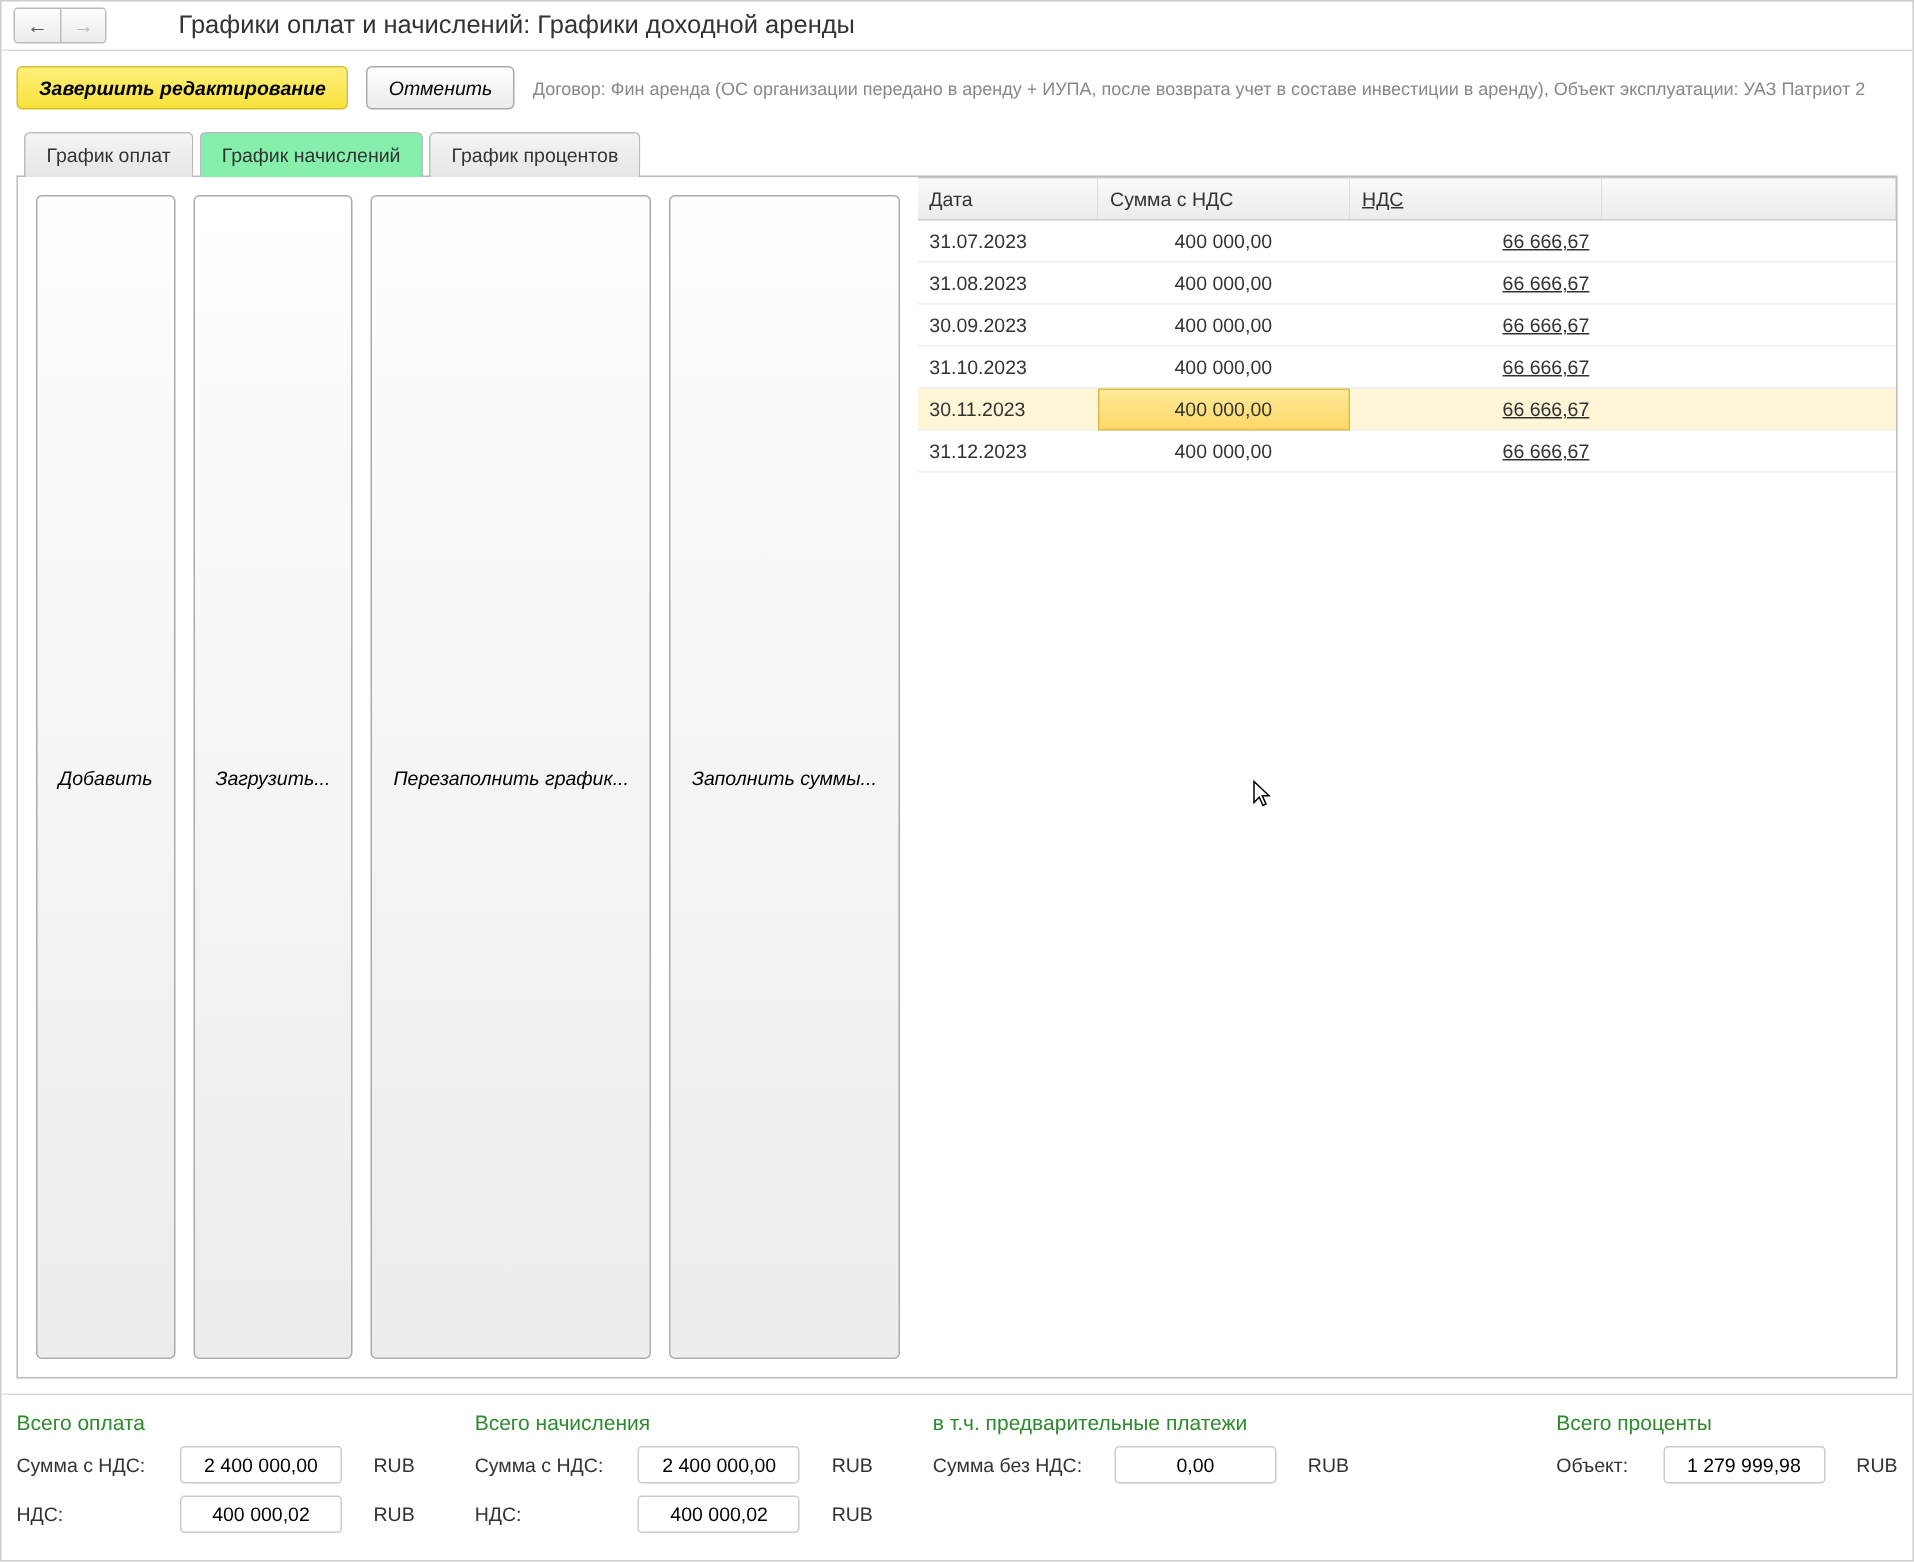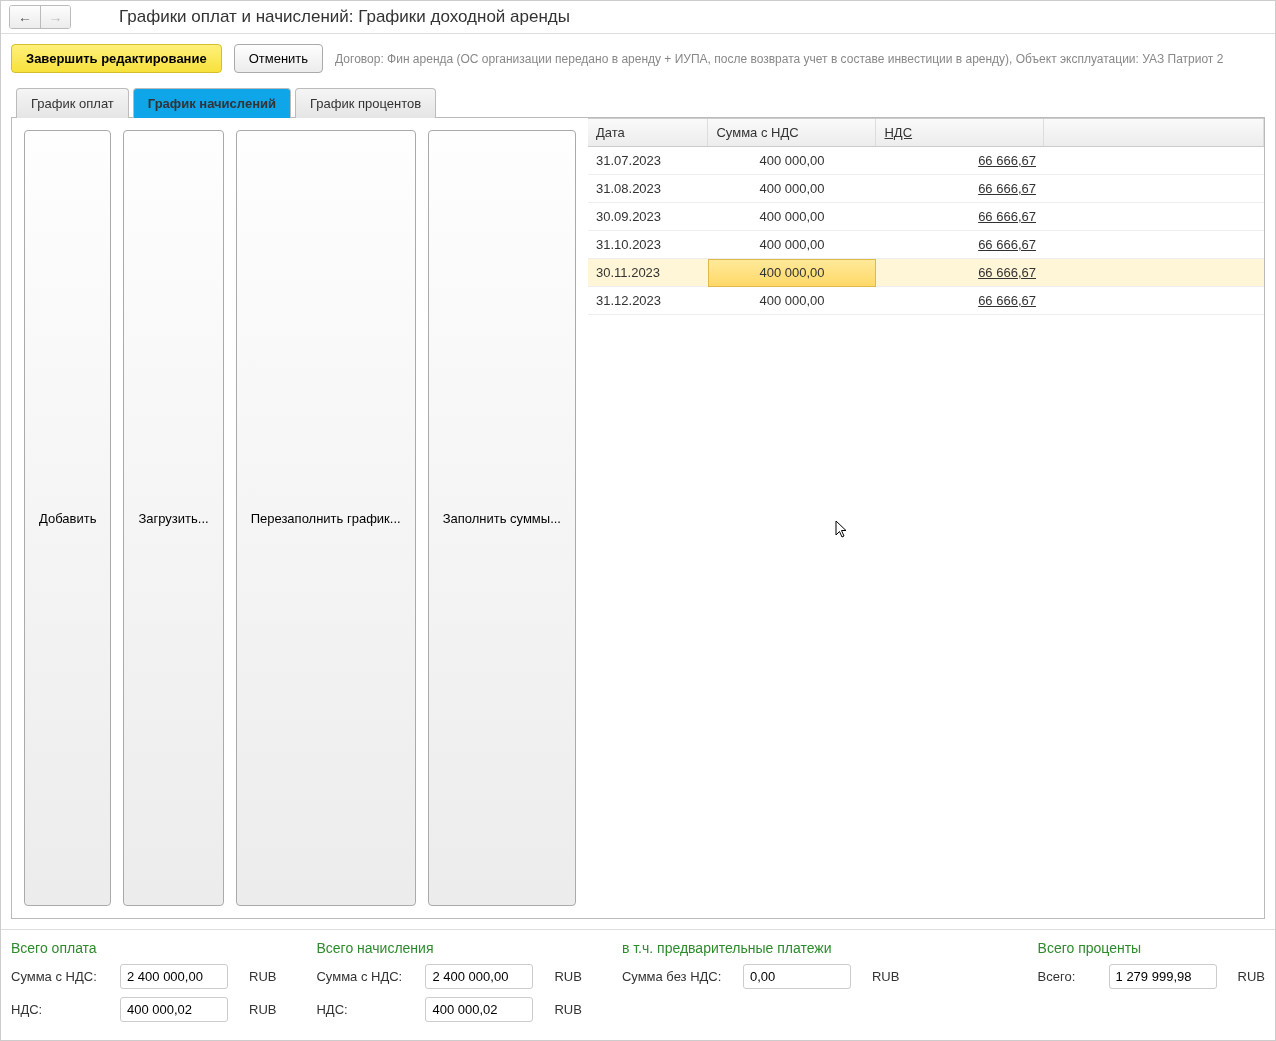--- a/index.html
+++ b/index.html
@@ -48,20 +48,21 @@
       gap: 12px;
       padding: 10px 10px 14px;
     }
     .btn {
       padding: 6px 14px;
       border: 1px solid #aaa;
       border-radius: 4px;
       background: linear-gradient(#fefefe,#ececec);
       cursor: pointer;
       font-size: 13px;
+      font-style: italic;
     }
     .btn-primary {
       background: linear-gradient(#fff07a,#f7e23c);
       border-color: #d4be2b;
       font-weight: bold;
     }
     .subtext { color: #888; font-size: 12px; text-align: right; }
     .tabs {
       display: flex;
       padding: 0 15px;
@@ -73,23 +74,22 @@
       border: 1px solid #bbb;
       border-bottom: none;
       border-radius: 4px 4px 0 0;
       background: linear-gradient(#f5f5f5,#e5e5e5);
       cursor: pointer;
       font-size: 13px;
       position: relative;
       top: 1px;
     }
     .tab.active {
-      background: #0ea5e9;
+      background: #86efac;
       z-index: 2;
-      font-weight: bold;
     }
     .tab + .tab { margin-left: 4px; }
     .tab-body {
       border: 1px solid #bbb;
       margin: 0 10px 10px;
       flex: 1;
       display: flex;
       flex-direction: row;
       min-height: 0;
     }
@@ -139,21 +139,21 @@
     }
     .footer-col { display: flex; flex-direction: column; gap: 8px; }
     .footer-title { color: #2d8a2d; font-size: 14px; }
     .footer-row { display: flex; align-items: center; gap: 21px; }
     .footer-label { width: 88px; font-size: 13px; }
     .footer-input {
       width: 108px;
       border: 1px solid #ccc;
       border-radius: 3px;
       padding: 4px 6px;
-      text-align: left;
+      text-align: center;
       font-size: 13px;
       background: #fff;
     }
     .footer-cur { font-size: 13px; }
     .cursor {
       position: absolute;
       left: 835px;
       top: 520px;
       pointer-events: none;
       font-size: 18px;
@@ -279,21 +279,21 @@
     <div class="footer-row">
       <span class="footer-label" style="width:100px">Сумма без НДС:</span>
       <input class="footer-input" readonly="" value="0,00" style="">
       <span class="footer-cur">RUB</span>
     </div>
   </div>
 
   <div class="footer-col" style="margin-left:auto">
     <div class="footer-title">Всего проценты</div>
     <div class="footer-row">
-      <span class="footer-label" style="width:50px">Всего:</span>
+      <span class="footer-label" style="width:50px">Объект:</span>
       <input class="footer-input" readonly="" value="1 279 999,98" style="">
       <span class="footer-cur">RUB</span>
     </div>
   </div>
 </div>
 
 <div class="cursor">
   <svg width="16" height="20" viewBox="0 0 16 20">
       <path d="M1 1 L1 15 L4.5 11.5 L7 17 L9 16 L6.5 10.5 L11 10.5 Z" fill="#fff" stroke="#000" stroke-width="1"></path>
     </svg>

